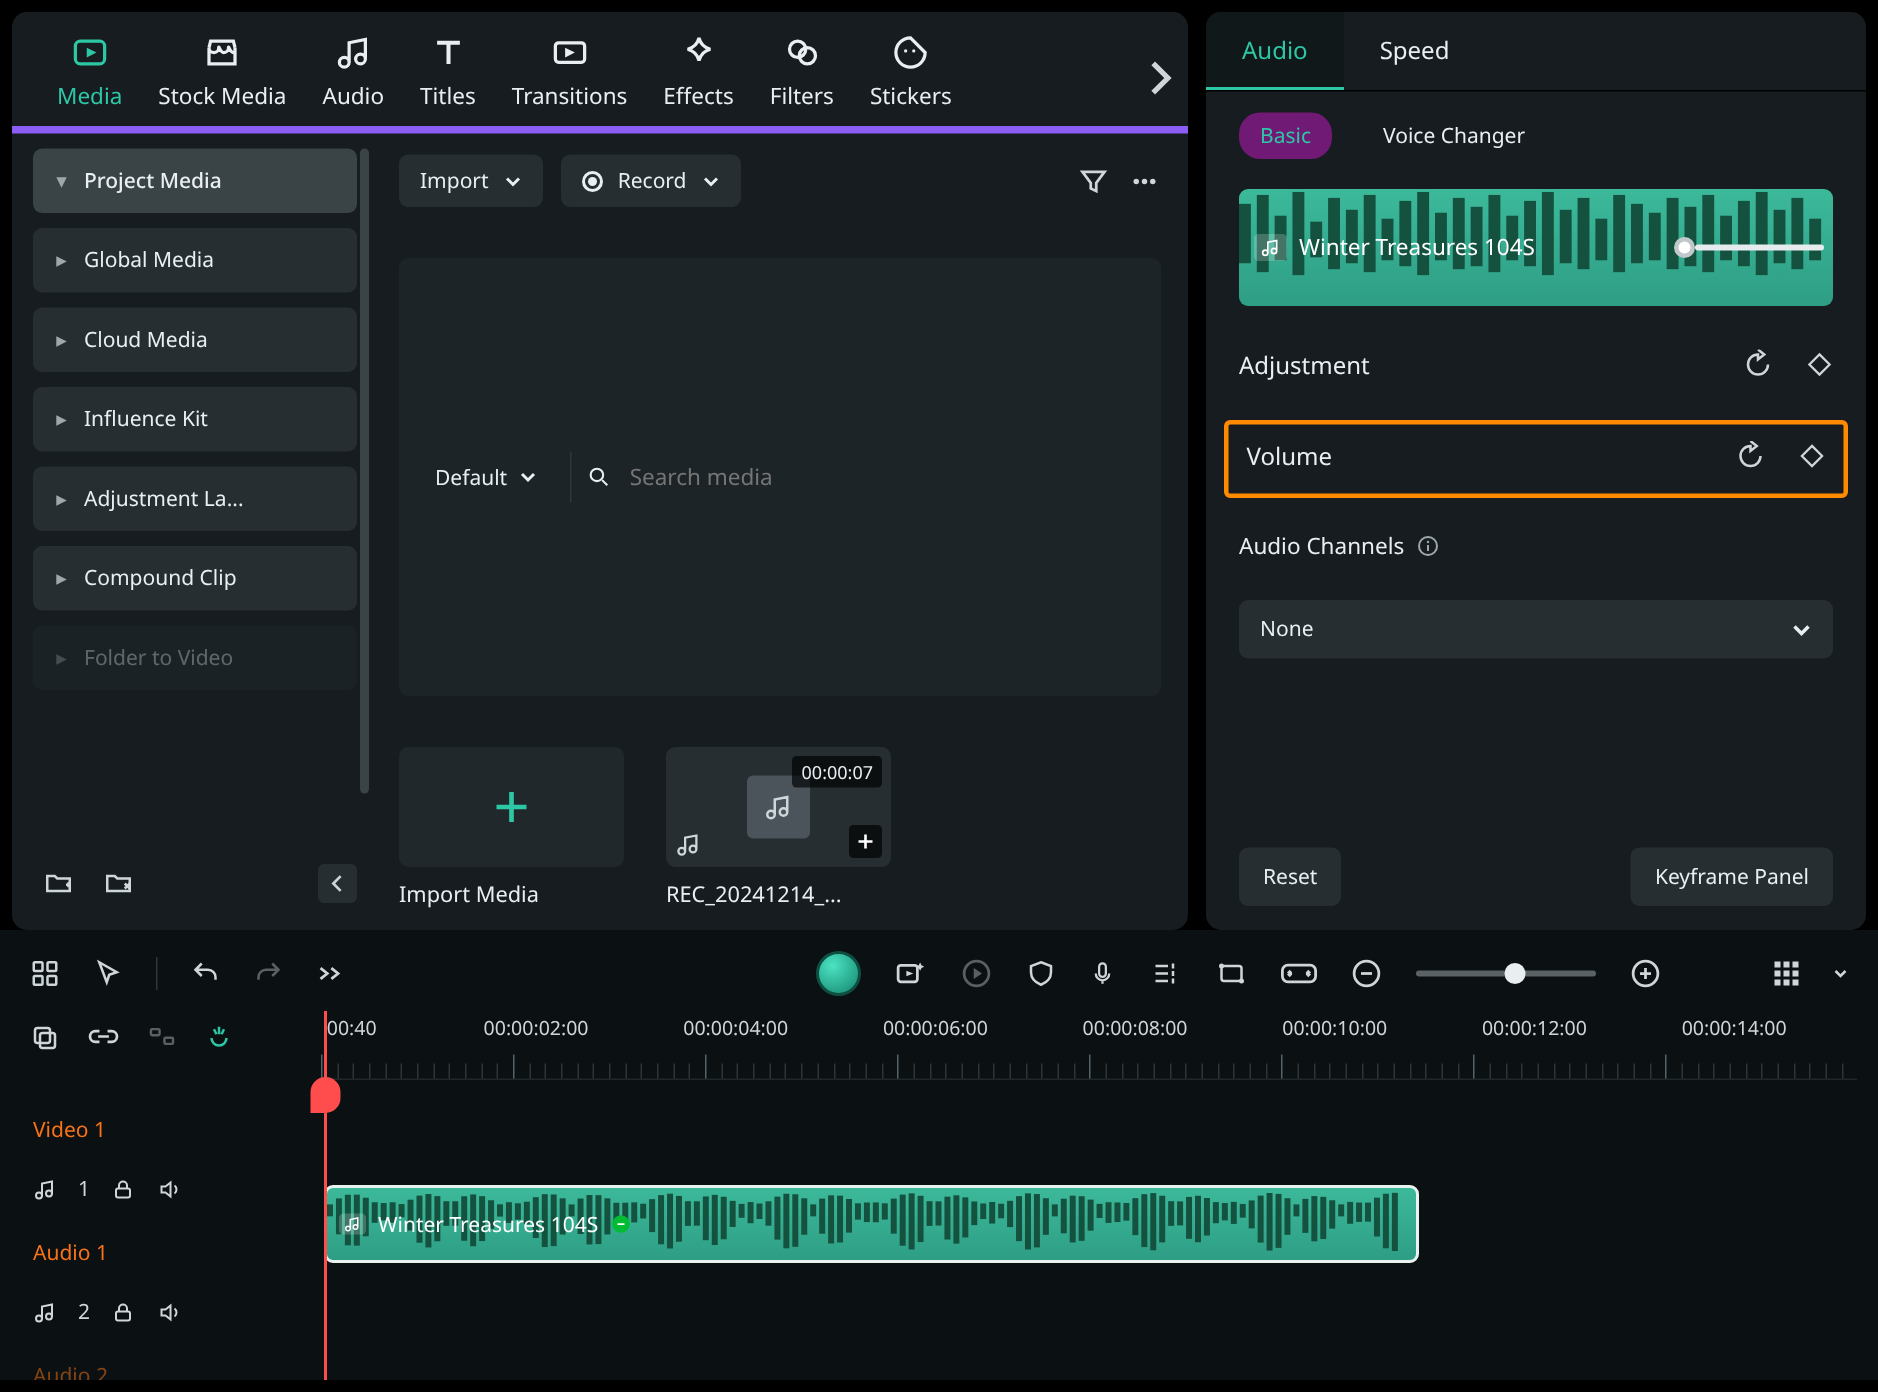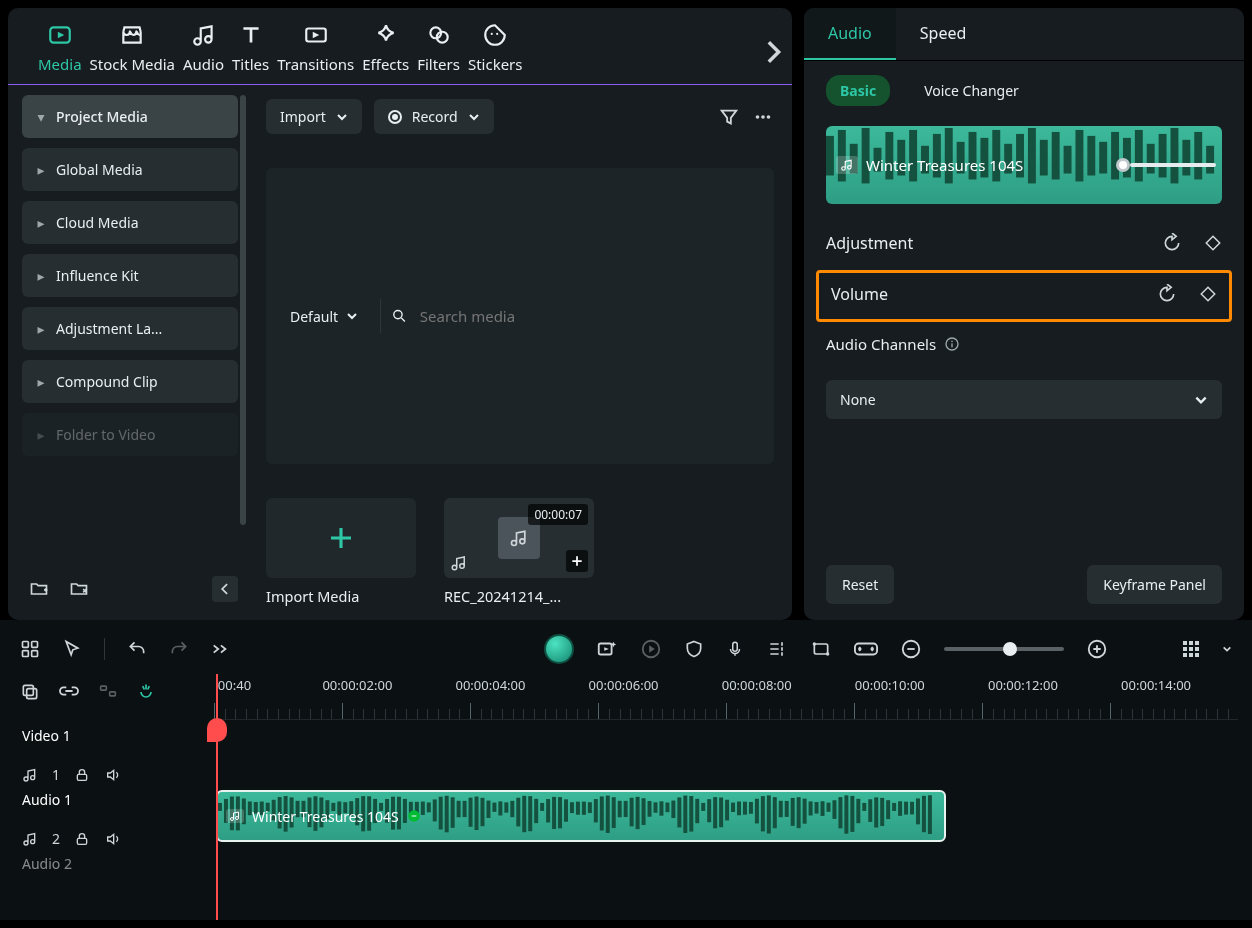--- a/index.html
+++ b/index.html
@@ -17,21 +17,21 @@
   *{box-sizing:border-box;font-family:system-ui,-apple-system,Segoe UI,Roboto,sans-serif;}
   body{margin:0;background:#000;color:var(--text);font-size:14px;width:1252px;height:928px;overflow:hidden;}
   svg{display:block;}
 
   
   .top{display:flex;gap:12px;padding:8px 8px 0 8px;height:620px;}
   .media-panel{flex:1;background:var(--panel);border-radius:10px;display:flex;flex-direction:column;overflow:hidden;}
   .props-panel{width:440px;background:var(--panel);border-radius:10px;display:flex;flex-direction:column;overflow:hidden;}
 
   
-  .navtabs{display:flex;gap:8px;padding:14px 30px 10px 30px;border-bottom:1px solid #8b5cf6;position:relative;}
+  .navtabs{display:flex;gap:24px;padding:14px 30px 10px 30px;border-bottom:5px solid #8b5cf6;position:relative;}
   .navtab{display:flex;flex-direction:column;align-items:center;gap:6px;color:var(--text);cursor:pointer;}
   .navtab.active{color:var(--accent);}
   .navtab .ic{width:30px;height:26px;}
   .navtab span{font-size:15px;}
   .nav-more{position:absolute;right:10px;top:30px;}
 
   
   .media-body{flex:1;display:flex;overflow:hidden;}
   .sidebar{width:240px;padding:10px 10px 10px 14px;display:flex;flex-direction:column;gap:10px;position:relative;}
   .side-item{background:var(--panel3);border-radius:6px;padding:12px 14px;display:flex;align-items:center;gap:10px;cursor:pointer;}
@@ -59,32 +59,32 @@
   .thumb-box .add{position:absolute;bottom:6px;right:6px;background:#000a;width:22px;height:22px;border-radius:3px;display:flex;align-items:center;justify-content:center;}
   .thumb-box .fileic{position:absolute;bottom:6px;left:6px;}
   .thumb-cap{font-size:14.5px;white-space:nowrap;overflow:hidden;text-overflow:ellipsis;}
 
   
   .ptabs{display:flex;border-bottom:1px solid #000;}
   .ptab{padding:14px 24px;font-size:16px;cursor:pointer;color:var(--text);}
   .ptab.active{color:var(--accent);background:#10181a;border-bottom:2px solid var(--accent);}
   .subtabs{display:flex;gap:20px;padding:14px 22px;align-items:center;}
   .subtab{padding:6px 14px;border-radius:14px;cursor:pointer;}
-  .subtab.active{background:#14532d;color:var(--accent);font-weight:700;}
+  .subtab.active{background:#701a75;color:var(--accent);font-weight:400;}
 
   .wave-clip{margin:6px 22px 14px;height:78px;border-radius:6px;background:linear-gradient(#3cb99a,#2e9e85);position:relative;overflow:hidden;display:flex;align-items:center;}
   .wave-clip .wave-svg{position:absolute;inset:0;}
   .wave-clip .clip-label{position:relative;display:flex;align-items:center;gap:8px;padding-left:10px;color:#fff;font-size:15px;}
   .wave-clip .handle{position:absolute;top:50%;transform:translateY(-50%);width:14px;height:14px;border-radius:50%;background:#fff;border:3px solid #c0c8cc;left:290px;}
   .wave-clip .handle-line{position:absolute;top:50%;left:304px;right:6px;height:4px;background:#e6eced;border-radius:2px;transform:translateY(-50%);}
 
   .prop-section{padding:14px 22px;display:flex;align-items:center;justify-content:space-between;}
   .prop-section.hdr{font-size:16px;}
   .prop-icons{display:flex;gap:22px;align-items:center;}
-  .volume-block{margin:2px 12px;padding:10px 12px 14px;border:3px solid var(--orange);border-radius:4px;display:flex;flex-direction:column;gap:12px;justify-content:center;}
+  .volume-block{margin:12px 12px;padding:10px 12px 14px;border:3px solid var(--orange);border-radius:4px;display:flex;flex-direction:column;gap:12px;justify-content:center;}
   .vol-row{display:flex;align-items:center;gap:14px;}
   .slider{flex:1;height:4px;background:var(--track);border-radius:2px;position:relative;}
   .slider .fill{position:absolute;left:0;top:0;bottom:0;background:#cfd6d9;border-radius:2px;}
   .slider .knob{position:absolute;top:50%;transform:translate(-50%,-50%);width:18px;height:18px;border-radius:50%;background:#e9eef0;border:2px solid #fff;}
   .val-box{background:var(--panel3);padding:8px 10px;border-radius:4px;min-width:62px;text-align:right;}
   .unit{font-size:14px;color:var(--muted);}
 
   .channels{padding:10px 22px 16px;display:flex;flex-direction:column;gap:26px;}
   .ch-label{display:flex;align-items:center;gap:8px;font-size:15px;}
   .select{background:var(--panel3);border-radius:6px;padding:10px 14px;display:flex;justify-content:space-between;align-items:center;cursor:pointer;}
@@ -99,21 +99,21 @@
   .tl-toolbar .grow{flex:1;}
   .zoom-slider{width:120px;height:4px;background:var(--track);border-radius:2px;position:relative;}
   .zoom-slider .knob{position:absolute;top:50%;left:55%;transform:translate(-50%,-50%);width:14px;height:14px;border-radius:50%;background:#e9eef0;}
   .ai-avatar{width:30px;height:30px;border-radius:50%;background:radial-gradient(circle at 35% 30%,#4ce3c2,#13866e);border:2px solid #0f4f41;}
 
   .tl-body{flex:1;display:flex;position:relative;overflow:hidden;}
   .tl-left{width:200px;display:flex;flex-direction:column;}
   .tl-left-actions{display:flex;gap:18px;padding:8px 6px 14px;}
   .track-head{padding:10px 8px;display:flex;flex-direction:column;gap:6px;}
   .track-head .row{display:flex;align-items:center;gap:14px;color:#cfd6d9;}
-  .track-name{color:#ffffff;font-size:14px;}
+  .track-name{color:#f97316;font-size:14px;margin-top:18px;}
   .tl-right{flex:1;position:relative;}
   .ruler{height:46px;position:relative;border-bottom:1px solid #20282b;}
   .ruler .lbl{position:absolute;top:2px;font-size:13px;color:#cfd6d9;transform:translateX(-50%);}
   .ruler .ticks{position:absolute;left:0;right:0;bottom:0;height:18px;display:flex;}
   .ruler .ticks span{flex:1;border-left:1px solid #2c3538;height:10px;align-self:flex-end;}
   .ruler .ticks span.major{height:16px;border-left:1px solid #56636a;}
   .playhead{position:absolute;top:0;bottom:0;width:2px;background:#ff4d4d;left:2px;z-index:5;}
   .playhead::before{content:"";position:absolute;top:44px;left:-9px;width:20px;height:24px;background:#ff4d4d;border-radius:10px 10px 10px 0;}
   .tracks{position:relative;}
   .track{height:64px;position:relative;}

